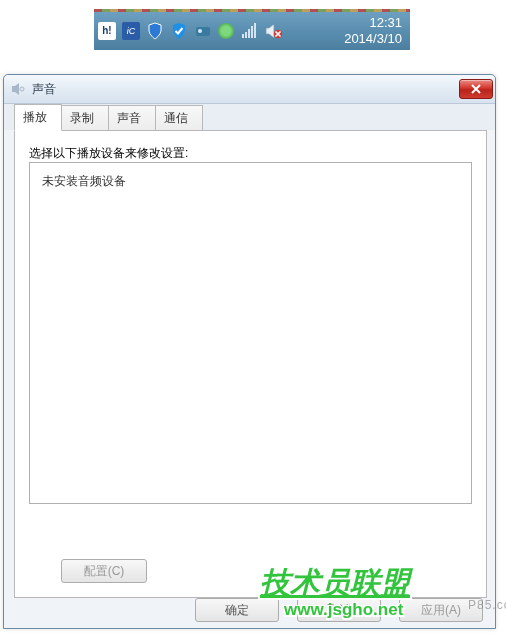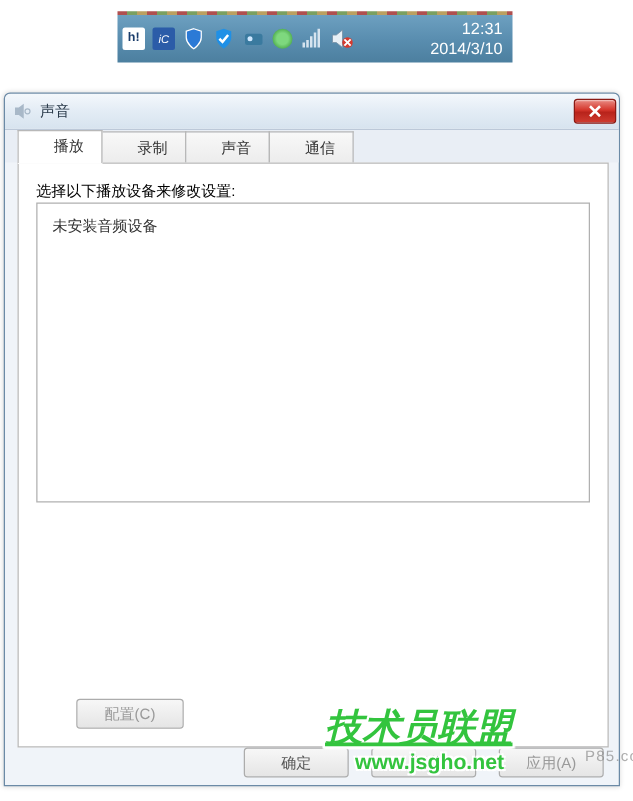--- a/index.html
+++ b/index.html
@@ -124,21 +124,21 @@
   .close-btn svg { display:block; }
 
   .tabstrip {
     display: flex;
     align-items: flex-end;
     padding: 2px 0 0 10px;
     height: 24px;
     background: #e9eef5;
   }
   .tab {
-    padding: 4px 14px 4px 28px;
+    padding: 4px 14px 4px 8px;
     border: 1px solid #b8b8b8;
     border-bottom: none;
     background: linear-gradient(to bottom, #f8f8f8, #ececec);
     margin-right: 0px;
     font-size: 12px;
     color: #333;
     position: relative;
     top: 1px;
   }
   .tab.active {
@@ -159,21 +159,21 @@
     position: relative;
   }
 
   .instruction {
     font-size: 12px;
     color: #000;
   }
 
   .device-list {
     border: 1px solid #b0b0b0;
-    height: 240px;
+    height: 342px;
     padding: 10px 12px;
     box-sizing: border-box;
     font-size: 12px;
     color: #333;
     background: #fff;
   }
 
   .bottom-row {
     position: absolute;
     left: 14px;

